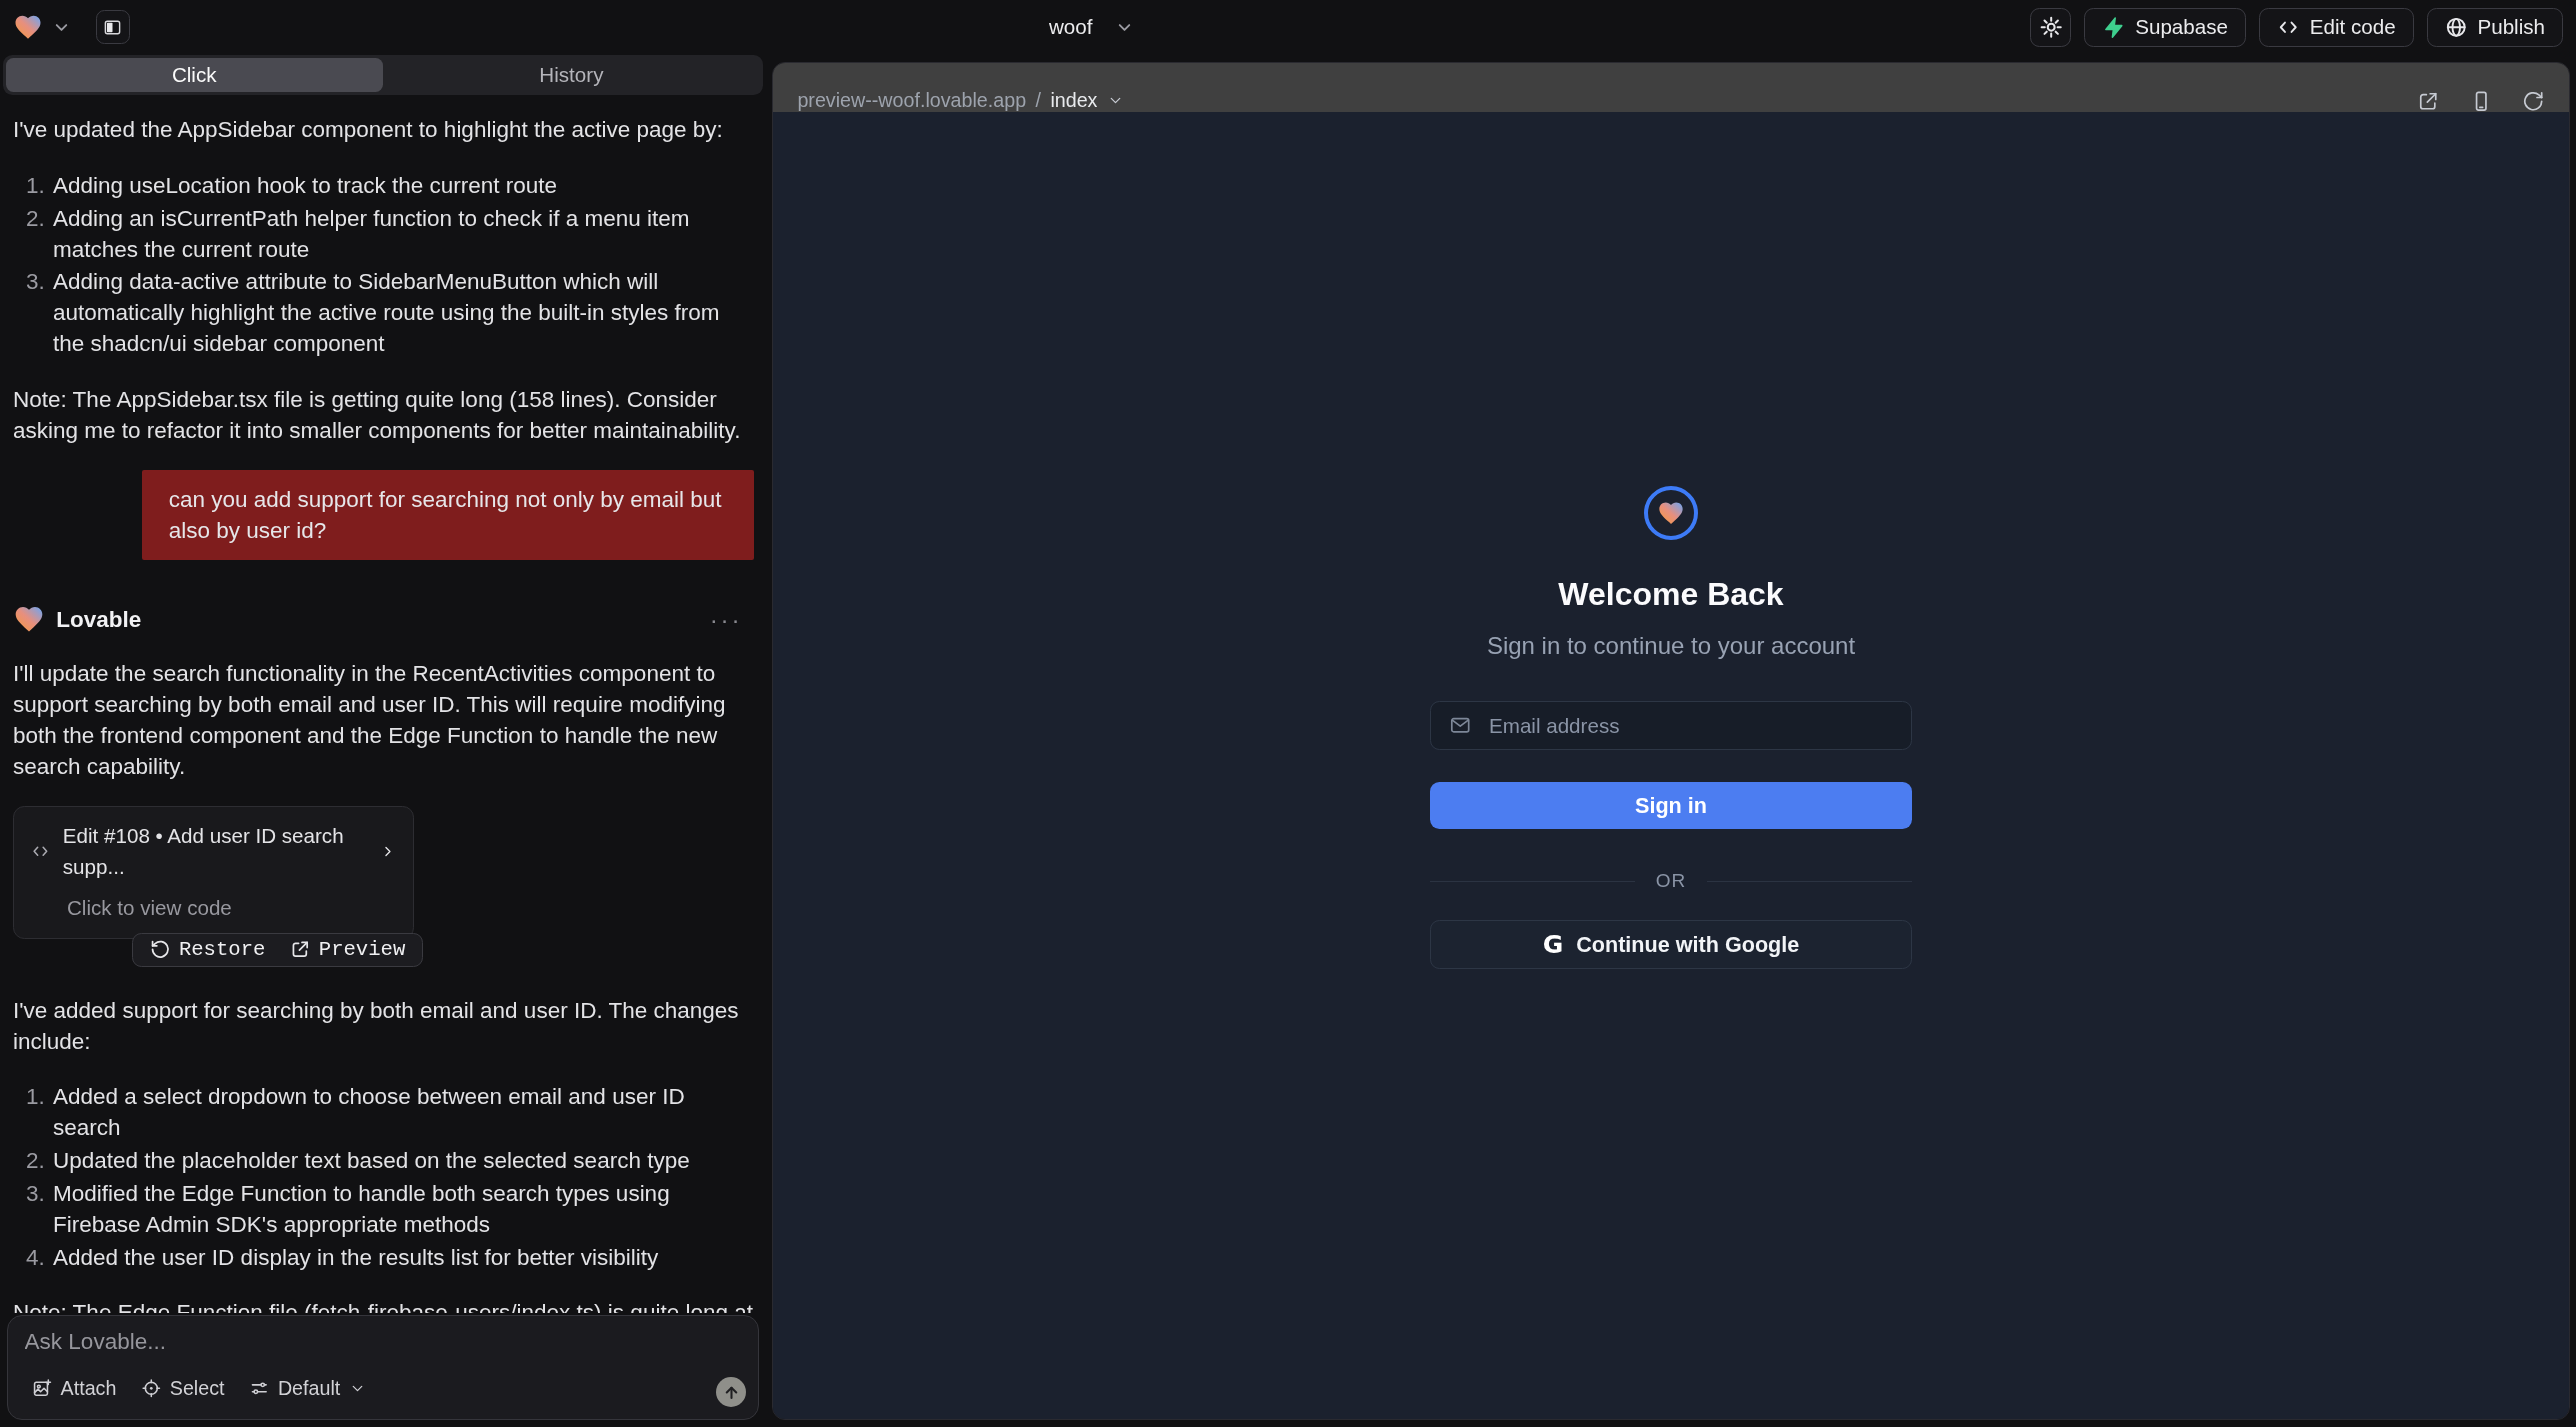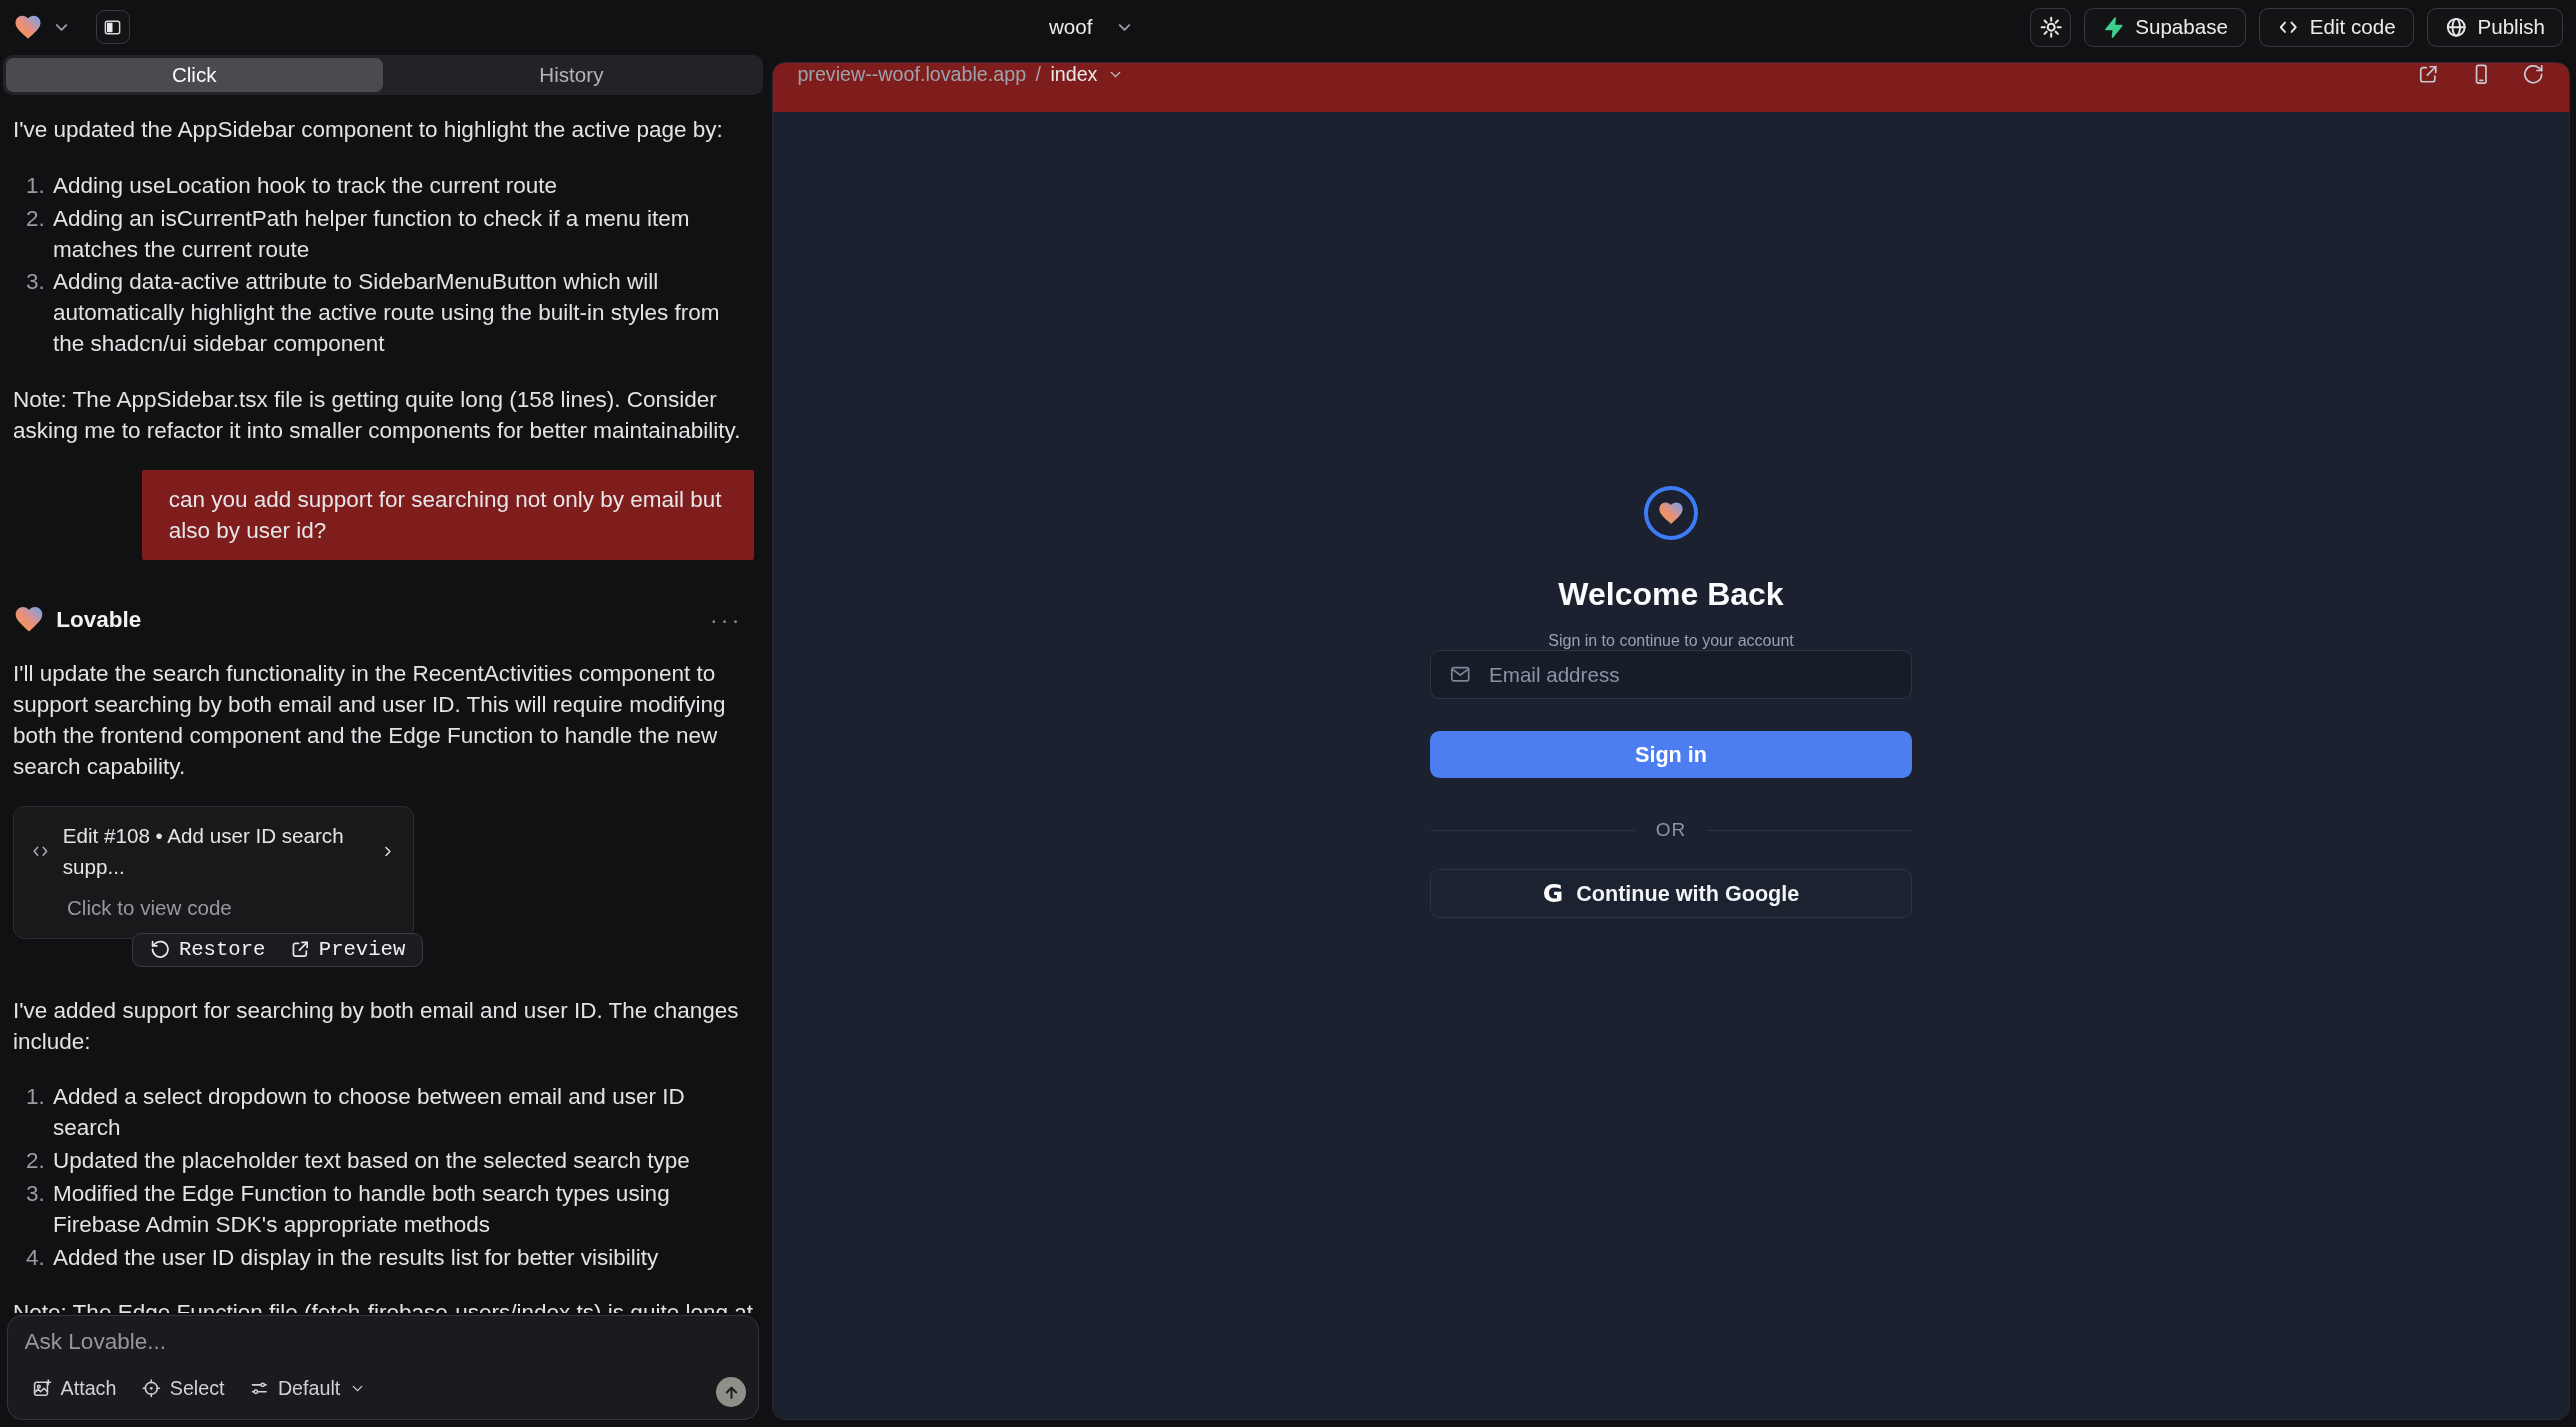--- a/index.html
+++ b/index.html
@@ -62,33 +62,33 @@
   .composer-row{position:absolute;left:24px;right:11.3px;bottom:11.3px;display:flex;align-items:flex-start;gap:24.4px}
   .comp-btn{display:flex;align-items:center;gap:8.4px;font-size:19.7px;color:#d2d2d6;background:none;border:none;
         font-family:inherit;cursor:pointer}
   .cic{fill:none;stroke:#cfcfd4;stroke-width:1.8;stroke-linecap:round;stroke-linejoin:round}
   .send-btn{margin-left:auto;width:30px;height:30px;border-radius:50%;background:#8f8f8a;border:none;
         display:flex;align-items:center;justify-content:center;cursor:pointer}
 
   
   .preview-card{position:absolute;left:772px;top:62px;width:1798px;height:1358px;border:0.9px solid #2a2a30;
         border-radius:13px;overflow:hidden;background:#141417}
-  .preview-header{height:49px;display:flex;align-items:flex-start;padding:0 24.4px;background:#7f1d1d}
+  .preview-header{height:49px;display:flex;align-items:flex-end;padding:0 24.4px;background:#404040}
   .crumb{display:flex;align-items:center;gap:9.4px;font-size:19.7px;color:#9da3ad;cursor:pointer}
   .crumb .page{color:#e8eaed}
   .ph-icons{margin-left:auto;display:flex;align-items:center;gap:30px}
   .pic{fill:none;stroke:#c6cad2;stroke-width:1.8;stroke-linecap:round;stroke-linejoin:round;cursor:pointer}
 
   .preview-content{position:relative;height:1310px;background:#1b212e}
   .login-box{position:absolute;left:50%;top:374px;transform:translateX(-50%);width:482px;
         display:flex;flex-direction:column;align-items:center}
   .logo-circle{width:54px;height:54px;border:4.7px solid #3d7bf7;border-radius:50%;
         display:flex;align-items:center;justify-content:center;margin-bottom:36px}
   .login-title{font-size:32px;font-weight:700;color:#fbfbfd;margin-bottom:19px}
-  .login-sub{font-size:16px;color:#98a2b3;}
+  .login-sub{font-size:24px;color:#98a2b3;margin-bottom:41px}
   .field{position:relative;width:482px;height:49px;margin-bottom:32px}
   .field input{width:100%;height:100%;background:#171d28;border:0.9px solid #2d3645;border-radius:9.4px;
         padding:0 19px 0 58px;font-family:inherit;font-size:20.6px;color:#dfe4ec;outline:none}
   .field input::placeholder{color:#8a94a6}
   .field .fic{position:absolute;left:19px;top:13px;fill:none;stroke:#7d8798;stroke-width:1.8;stroke-linecap:round;stroke-linejoin:round}
   .signin-btn{width:482px;height:47px;background:#4c7df1;border:none;border-radius:9.4px;color:#ffffff;
         font-family:inherit;font-size:21.6px;font-weight:600;cursor:pointer}
   .or-row{width:482px;display:flex;align-items:center;gap:20.6px;margin:41px 0 28px}
   .or-row .line{flex:1;height:0.9px;background:#2b3342}
   .or-row .or-text{font-size:19px;color:#8a94a6;letter-spacing:0.9px}

